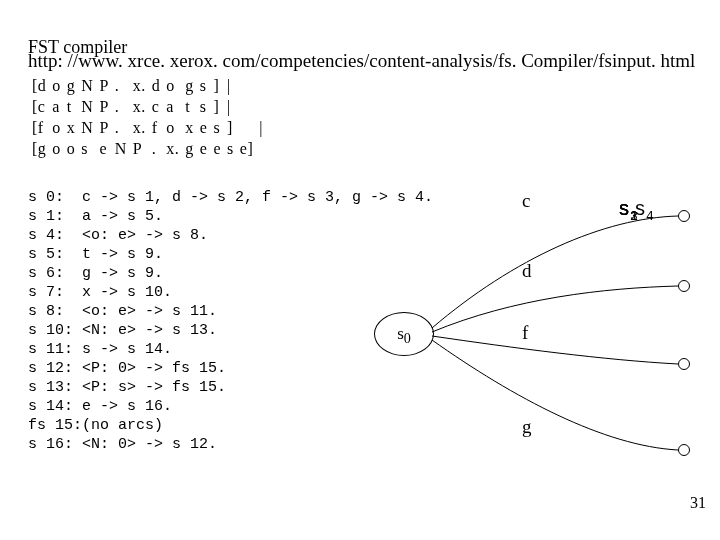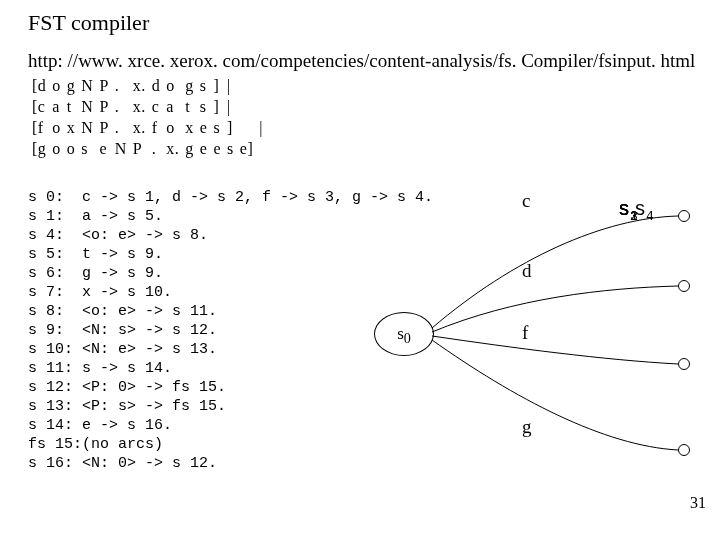--- a/index.html
+++ b/index.html
@@ -1,16 +1,16 @@
 <!DOCTYPE html>
 <html><head>
 <meta charset="utf-8">
 <style>
   html,body{margin:0;padding:0;width:720px;height:540px;background:#fff;font-family:"Times New Roman",Times,serif;color:#000;position:relative}
-  .title{position:absolute;left:28px;top:12px;font-size:22px;line-height:22px}
+  .title{position:absolute;left:28px;top:36px;font-size:18px;line-height:22px}
   .url{position:absolute;left:28px;top:50px;font-size:19px;line-height:22px}
   .input-grid{position:absolute;left:28px;top:74px;font-family:"Times New Roman",serif;font-size:16px;line-height:19px;letter-spacing:.5px}
   .input-grid td{padding:0 2px;white-space:pre}
   .arcs{position:absolute;left:28px;top:188px;font-family:Liberation Mono, monospace;font-size:15px;line-height:19px}
   .arcs .lbl{display:inline-block;width:54px}
   .page-no{position:absolute;right:14px;bottom:28px;font-size:16px}
   
   .graph{position:absolute;left:374px;top:198px;width:330px;height:300px}
   .node{position:absolute;border:1px solid #000;border-radius:50%;text-align:center;font-family:"Times New Roman",serif}
   .s0{left:0;top:114px;width:58px;height:42px;line-height:42px;font-size:17px}
@@ -121,21 +121,20 @@
   </table>
 
 <div class="arcs" id="arcs-block">
     <div><span class="lbl">s 0:</span><span>c -&gt; s 1, d -&gt; s 2, f -&gt; s 3, g -&gt; s 4.</span></div>
     <div><span class="lbl">s 1:</span><span>a -&gt; s 5.</span></div>
     <div><span class="lbl">s 4:</span><span>&lt;o: e&gt; -&gt; s 8.</span></div>
     <div><span class="lbl">s 5:</span><span>t -&gt; s 9.</span></div>
     <div><span class="lbl">s 6:</span><span>g -&gt; s 9.</span></div>
     <div><span class="lbl">s 7:</span><span>x -&gt; s 10.</span></div>
     <div><span class="lbl">s 8:</span><span>&lt;o: e&gt; -&gt; s 11.</span></div>
-    <div><span class="lbl">s 9:</span><span>&lt;N: s&gt; -&gt; s 12.</span></div>
     <div><span class="lbl">s 10:</span><span>&lt;N: e&gt; -&gt; s 13.</span></div>
     <div><span class="lbl">s 11:</span><span>s -&gt; s 14.</span></div>
     <div><span class="lbl">s 12:</span><span>&lt;P: 0&gt; -&gt; fs 15.</span></div>
     <div><span class="lbl">s 13:</span><span>&lt;P: s&gt; -&gt; fs 15.</span></div>
     <div><span class="lbl">s 14:</span><span>e -&gt; s 16.</span></div>
     <div><span class="lbl">fs 15:</span><span>(no arcs)</span></div>
     <div><span class="lbl">s 16:</span><span>&lt;N: 0&gt; -&gt; s 12.</span></div>
   </div>
 
 <div class="graph">

